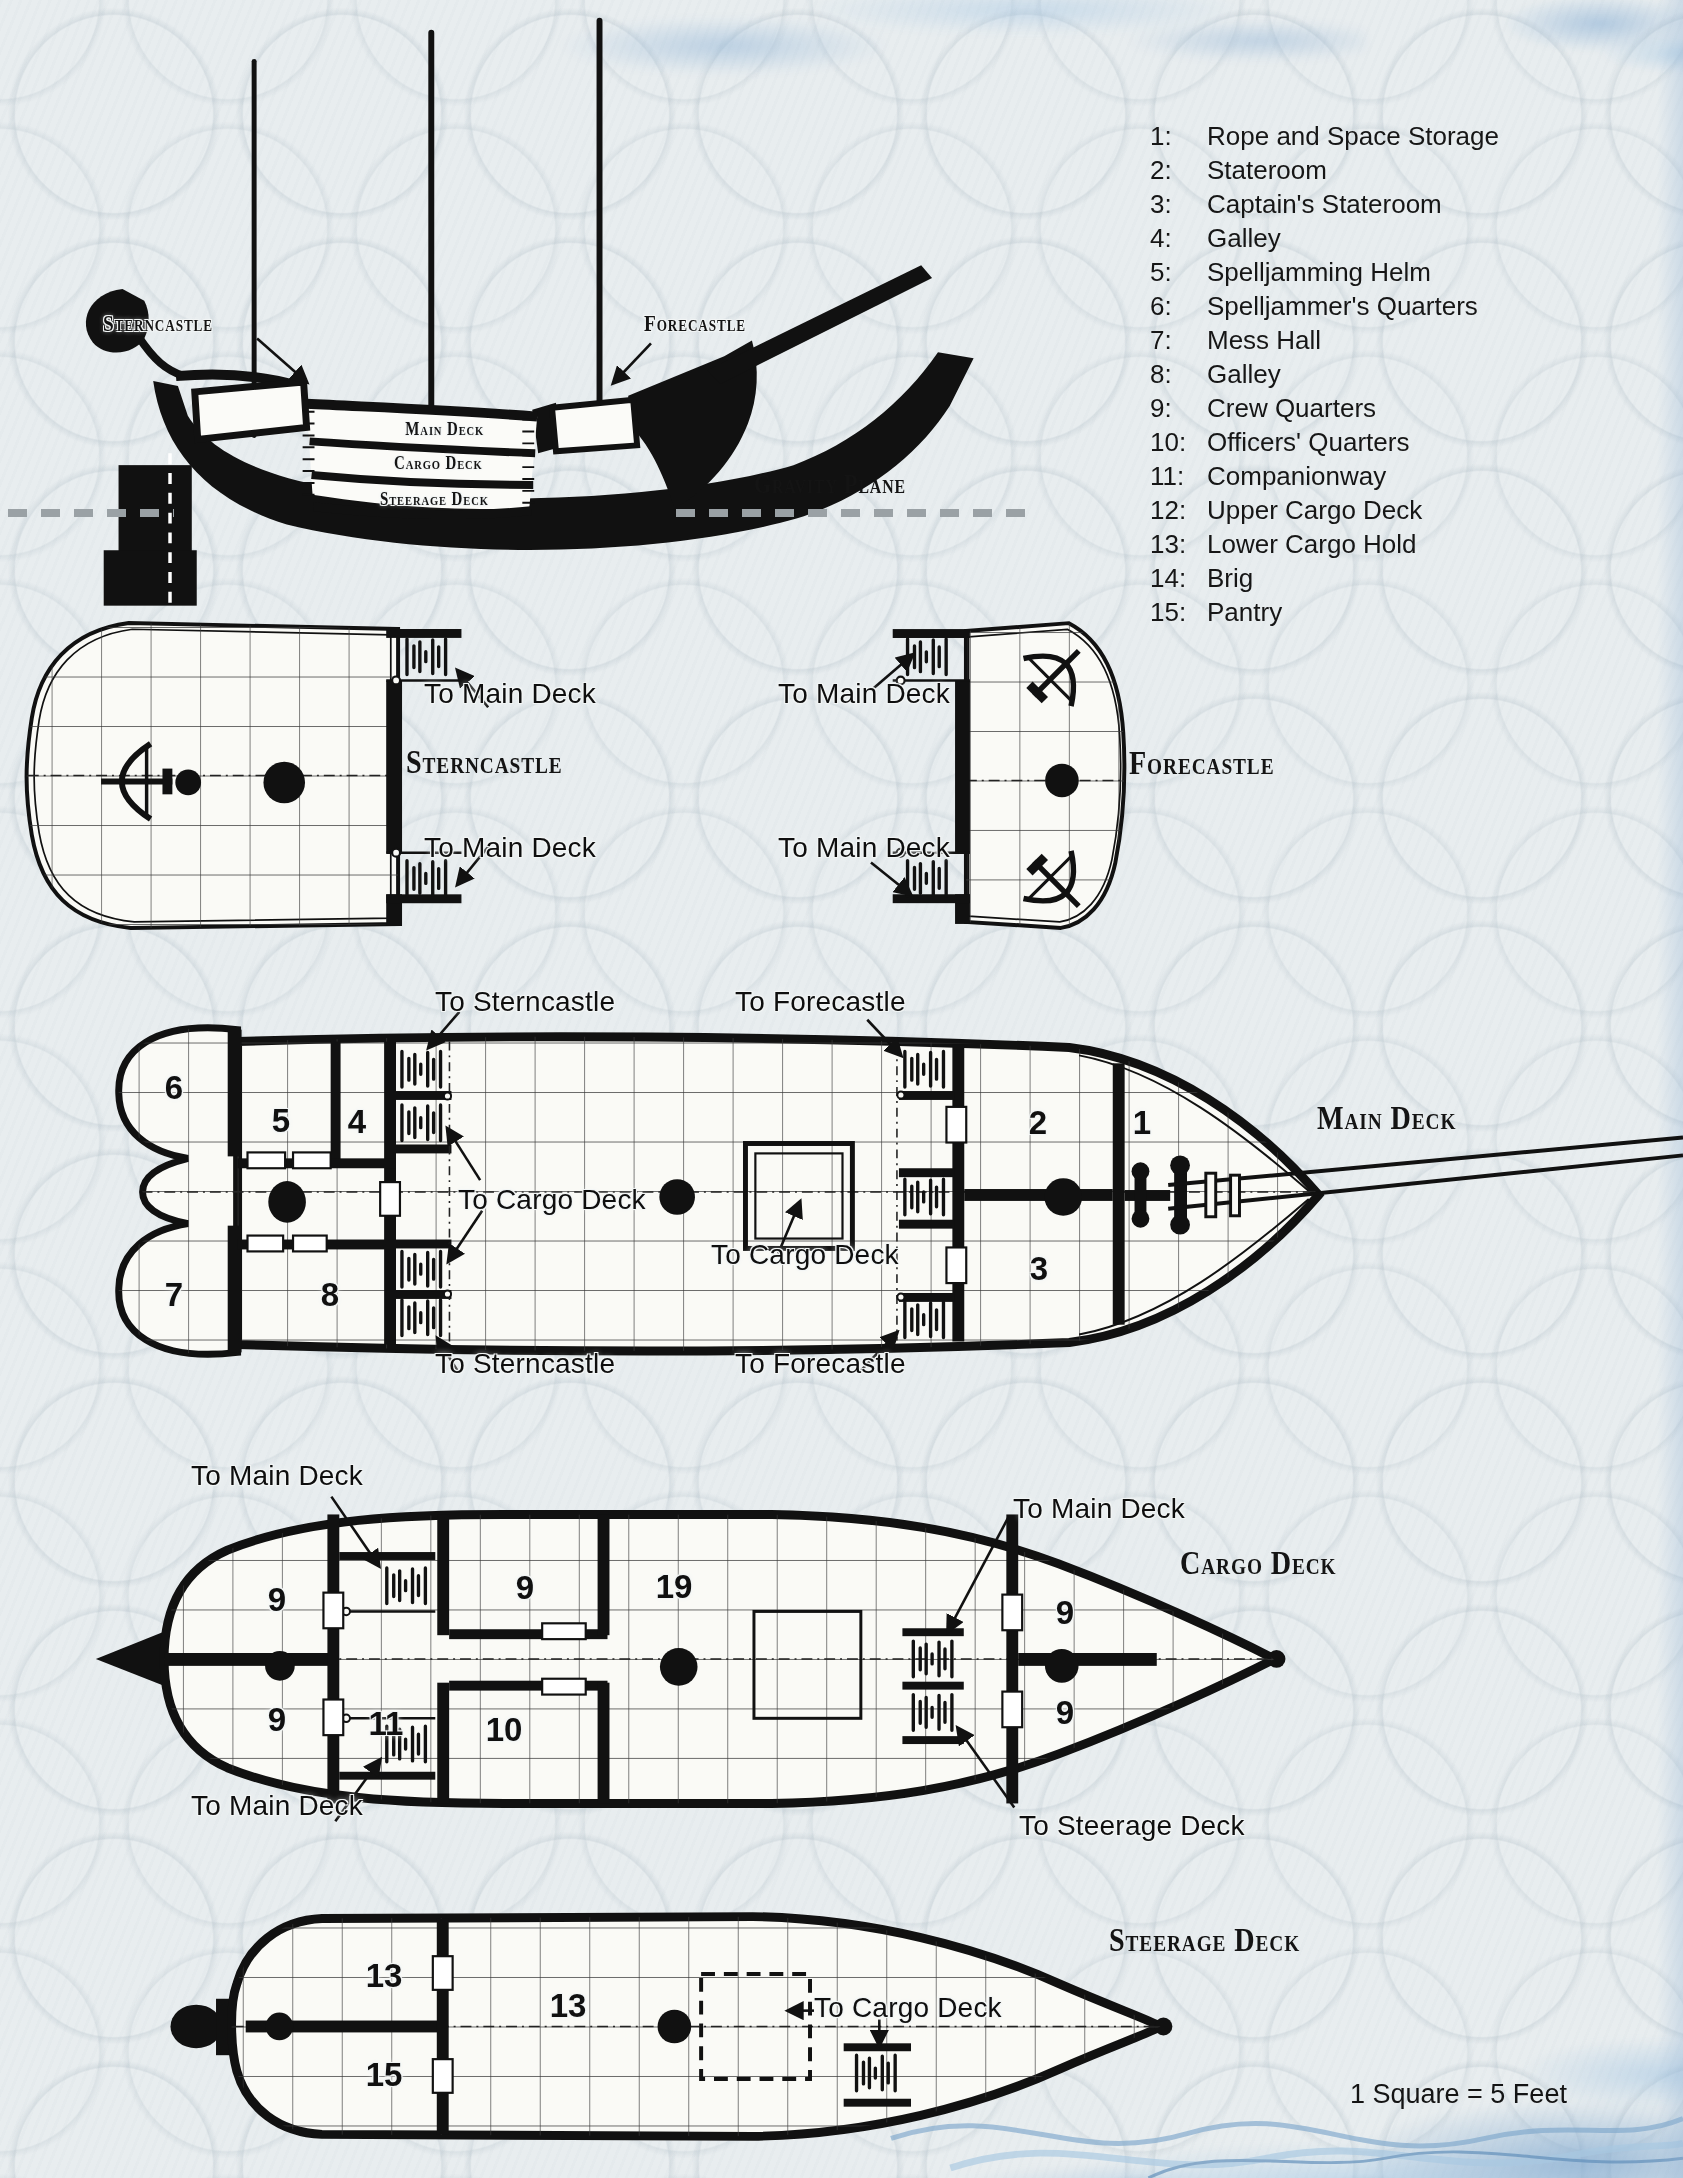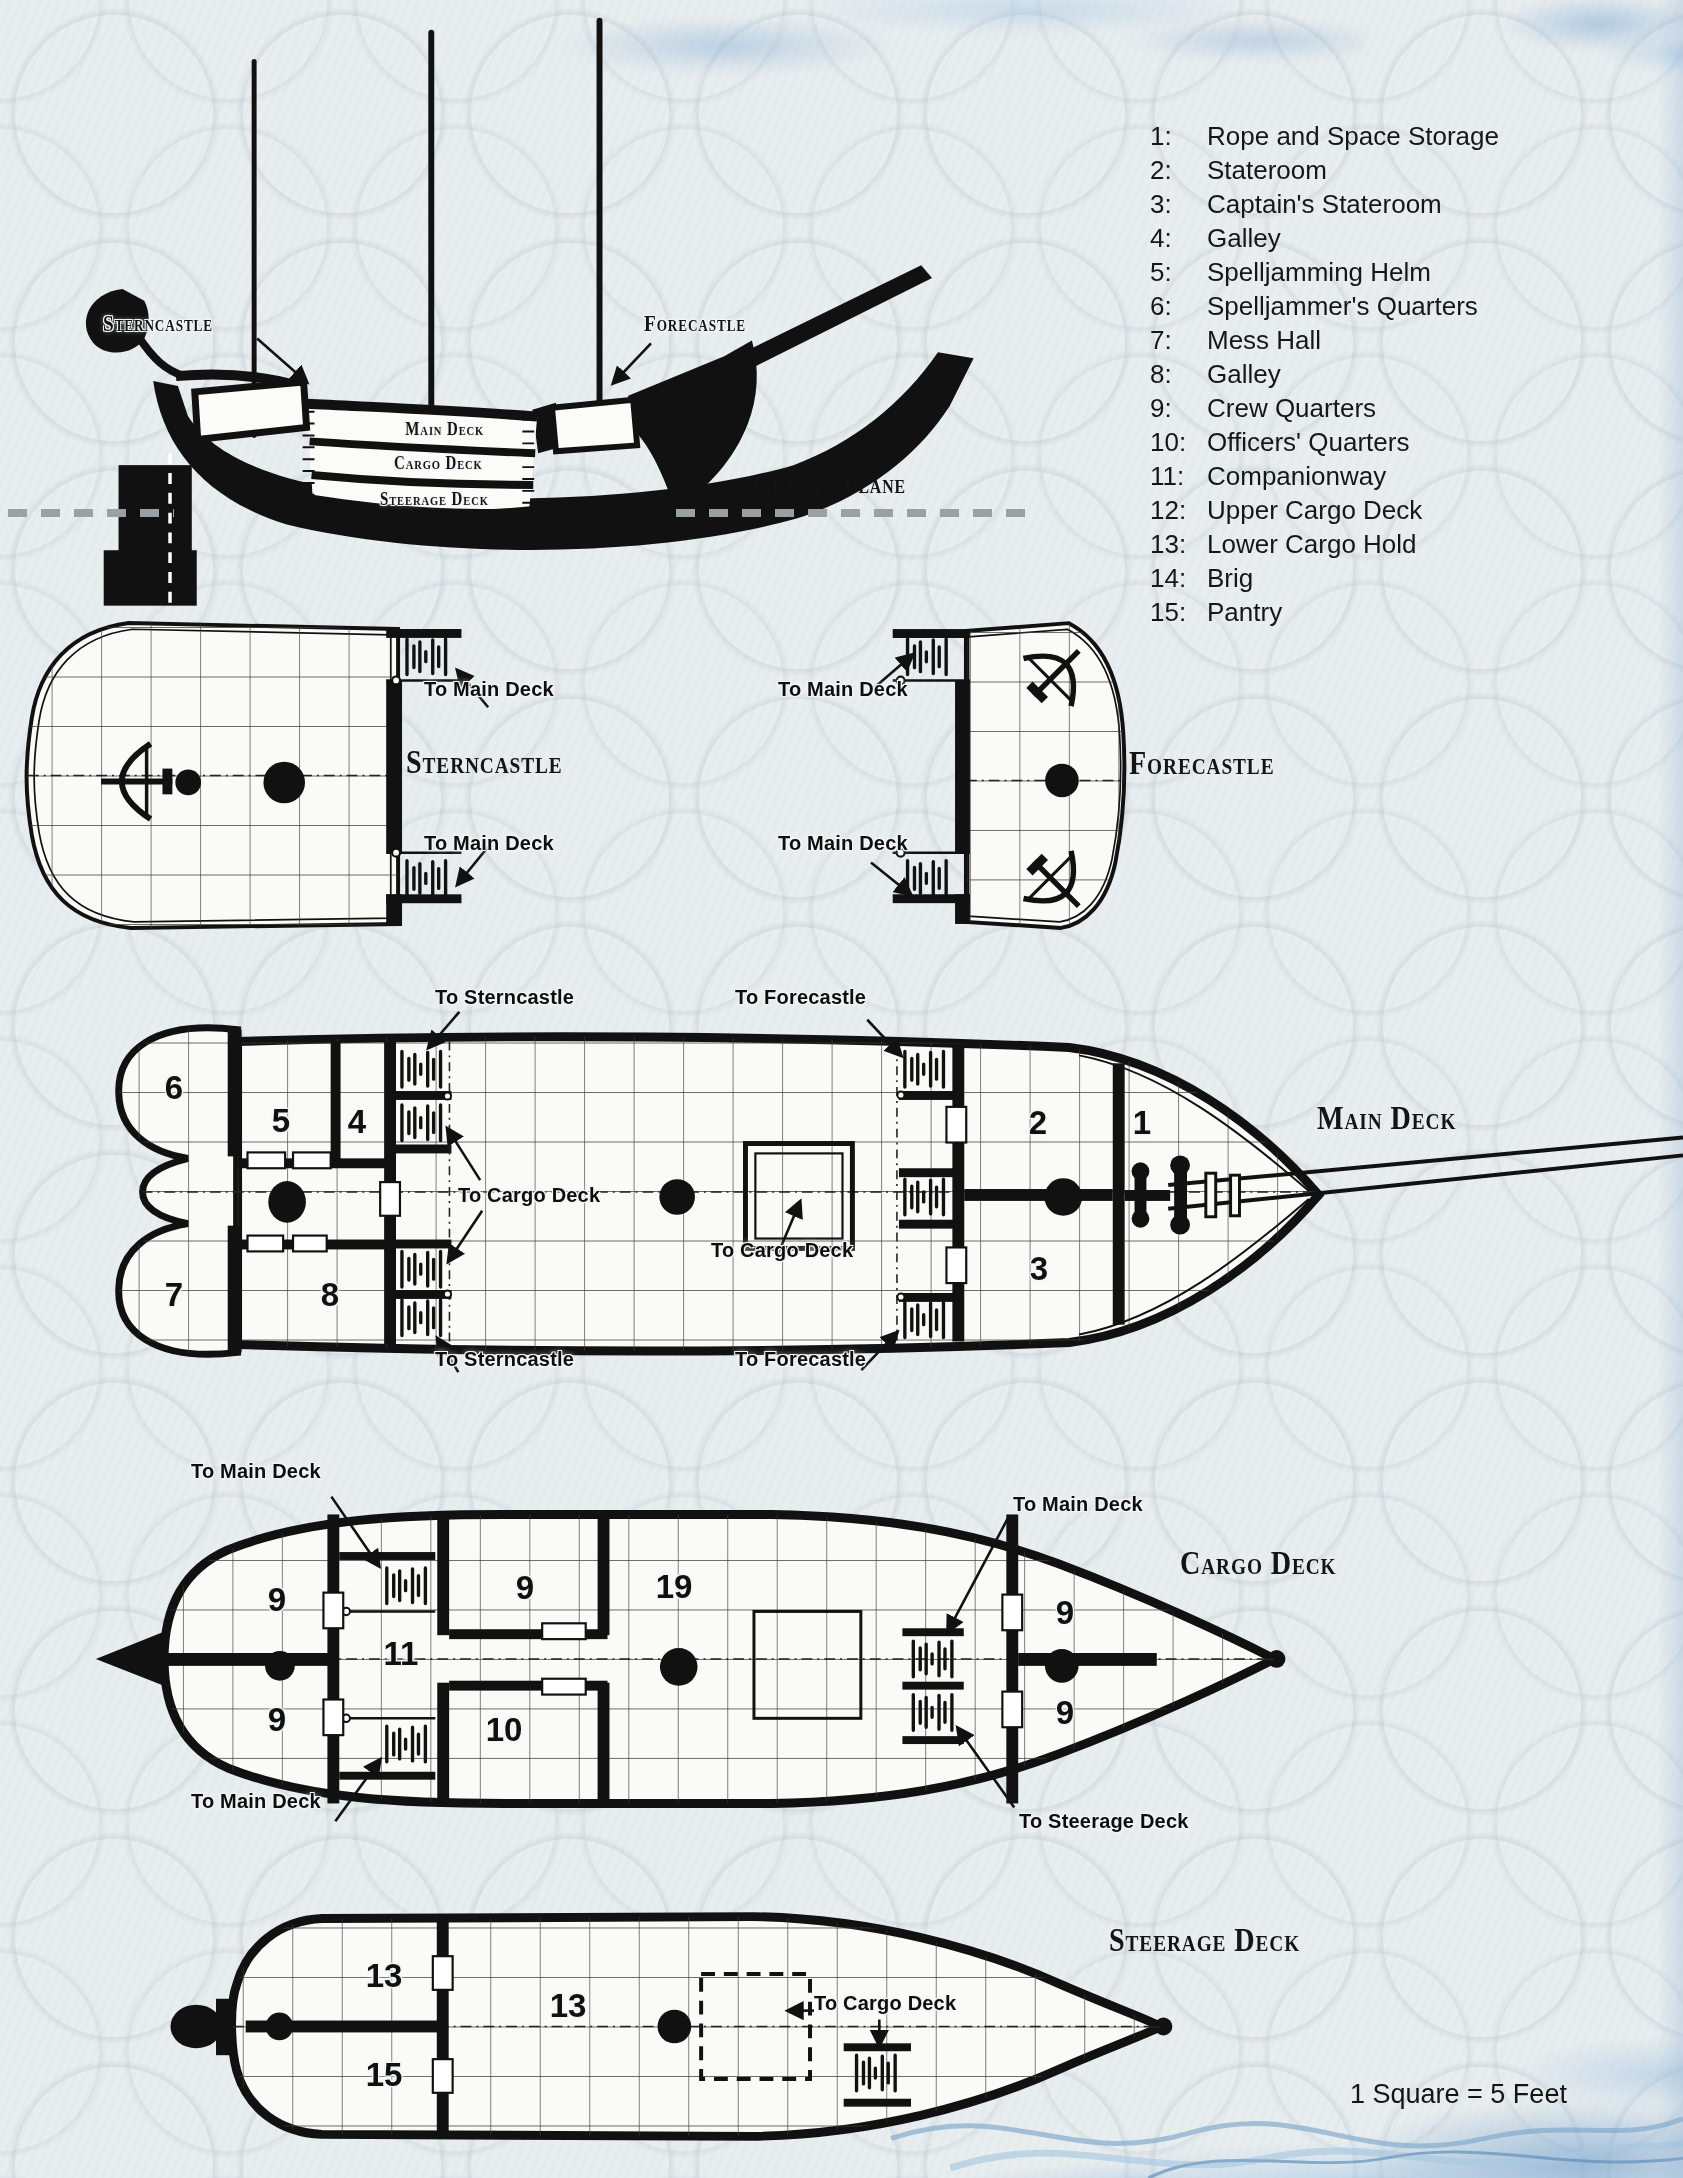--- a/index.html
+++ b/index.html
@@ -6,21 +6,21 @@
   .page{position:relative;width:1683px;height:2178px;overflow:hidden;
     background-color:#e8edef;
     background-image:
       radial-gradient(circle at 50% 50%, transparent 61%, rgba(148,166,178,.20) 62%, transparent 66%),
       radial-gradient(circle at 50% 50%, transparent 61%, rgba(148,166,178,.16) 62%, transparent 66%),
       repeating-linear-gradient(112deg, rgba(170,185,195,.05) 0 3px, transparent 3px 9px);
     background-size:228px 228px,228px 228px,auto;
     background-position:0 0,114px 114px,0 0;
     font-family:"Liberation Sans",sans-serif;}
   .halo{text-shadow:-1px -1px 0 #f2f5f5,1px -1px 0 #f2f5f5,-1px 1px 0 #f2f5f5,1px 1px 0 #f2f5f5,0 0 6px #f2f5f5;}
-  .lbl{position:absolute;font-weight:700;font-size:20px;color:#0e0e0e;white-space:nowrap;letter-spacing:0.2px;}
+  .lbl{position:absolute;font-weight:400;font-size:28px;color:#0e0e0e;white-space:nowrap;letter-spacing:0.2px;}
   .deck-title{position:absolute;font-family:"Liberation Serif",serif;font-weight:700;font-variant:small-caps;
     color:#141414;white-space:nowrap;letter-spacing:1px;transform:scale(.88,1.06);transform-origin:left center;}
   .room-num{position:absolute;font-weight:600;font-size:33px;color:#101010;transform:translate(-50%,-50%);}
   .map-title{position:absolute;left:1135px;top:50px;width:515px;font-family:"Liberation Serif",serif;
     font-weight:700;font-variant:small-caps;font-size:47px;letter-spacing:5px;color:#121212;white-space:nowrap;}
   .legend{position:absolute;left:1150px;top:119px;font-size:26px;color:#161616;}
   .legend-row{display:flex;line-height:34px;}
   .legend-num{width:57px;flex:0 0 57px;}
   .legend-label{white-space:nowrap;}
   .scale-note{position:absolute;left:1350px;top:2079px;font-size:27px;color:#141414;}
@@ -461,21 +461,21 @@
       <line x1="945" y1="356" x2="888" y2="276" marker-end="url(#ah4)"></line>
     </g>
   </svg>
   <div class="lbl halo" style="left:191px;top:1460px;">To Main Deck</div>
   <div class="lbl halo" style="left:191px;top:1790px;">To Main Deck</div>
   <div class="lbl halo" style="left:1013px;top:1493px;">To Main Deck</div>
   <div class="lbl halo" style="left:1019px;top:1810px;">To Steerage Deck</div>
   <div class="deck-title" style="left:1180px;top:1544px;font-size:32px;">Cargo Deck</div>
   <div class="room-num halo" style="left:277px;top:1600px;">9</div>
   <div class="room-num halo" style="left:277px;top:1720px;">9</div>
-  <div class="room-num halo" style="left:386px;top:1654px;margin-left:15px;">11</div>
+  <div class="room-num halo" style="left:386px;top:1724px;">11</div>
   <div class="room-num halo" style="left:525px;top:1588px;">9</div>
   <div class="room-num halo" style="left:504px;top:1730px;">10</div>
   <div class="room-num halo" style="left:674px;top:1587px;">19</div>
   <div class="room-num halo" style="left:1065px;top:1613px;">9</div>
   <div class="room-num halo" style="left:1065px;top:1713px;">9</div>
 
   <svg style="left:119px;top:1861px;" width="1089" height="327" viewBox="0 0 1100 330">
     <defs>
       <pattern id="gt" width="50" height="50" patternUnits="userSpaceOnUse" patternTransform="translate(25,17)">
         <path d="M50 0H0V50" fill="none" stroke="#3a3a3a" stroke-width="1.3"></path>

